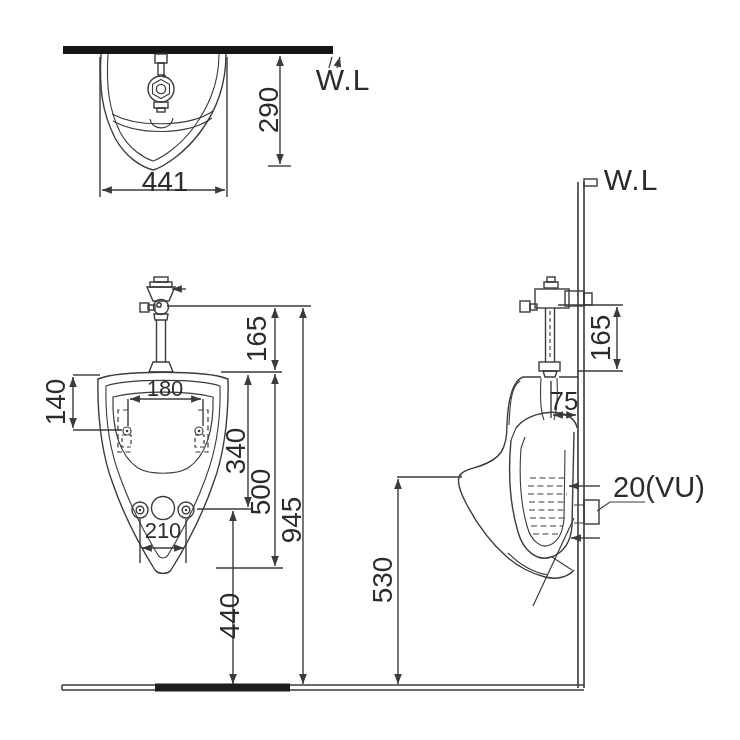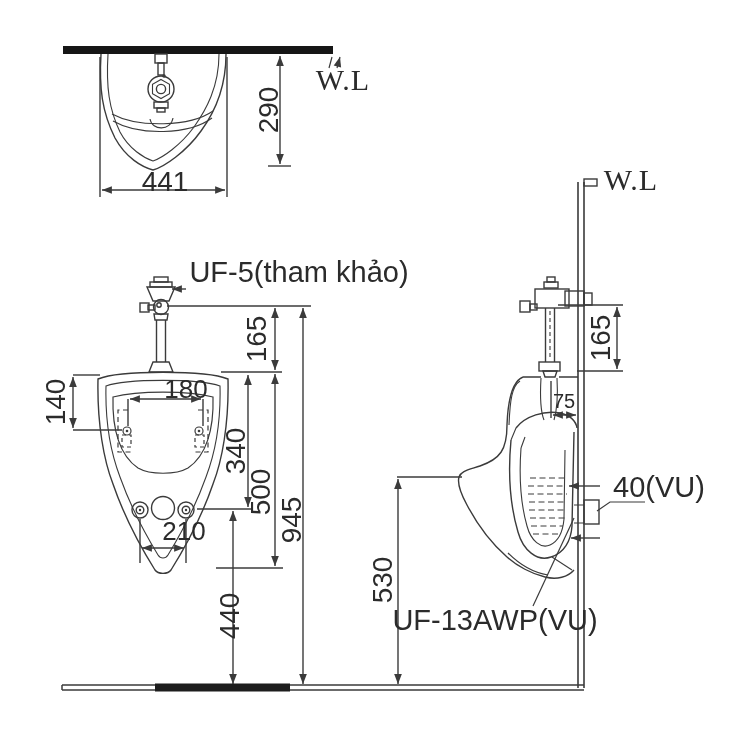--- a/index.html
+++ b/index.html
@@ -8,24 +8,24 @@
     font-family:"Liberation Sans",sans-serif;
   }
   #stage svg{position:absolute;left:0;top:0;}
   .t{
     position:absolute;transform:translate(-50%,-50%);
     color:#2b2b2b;white-space:nowrap;line-height:1;
     font-family:"Liberation Sans",sans-serif;
   }
   .rot{transform:translate(-50%,-50%) rotate(-90deg);}
   .dim{font-size:28px;}
-  .dimsm{font-size:26px;margin-left:21px;}
-  .dim75{font-size:20px;}
+  .dimsm{font-size:22px;}
+  .dim75{font-size:26px;}
   .lbl{font-size:29px;}
-  .wl{font-size:30px;font-weight:500;letter-spacing:1px;font-family:Liberation Serif, serif;}
+  .wl{font-size:30px;font-weight:500;letter-spacing:1px;}
 </style>
 </head>
 <body>
 
 <div id="stage">
 
 <svg width="740" height="740" viewBox="0 0 740 740">
   <defs>
     <marker id="arr" viewBox="0 0 10 8" refX="9.5" refY="4" markerWidth="11" markerHeight="9" orient="auto-start-reverse" markerUnits="userSpaceOnUse">
       <path d="M0.5,0.5 L9.5,4 L0.5,7.5 z" fill="#3b3b3b"></path>
@@ -218,30 +218,28 @@
     <path d="M62,685 L584,685 M62,690 L584,690"></path>
     <path d="M62,685 L62,690"></path>
     <rect x="155" y="683.5" width="135" height="8" fill="#1d1d1d" stroke="none"></rect>
   </g>
 </svg>
 
   <div class="t wl" style="left:343px;top:80px">W.L</div>
   <div class="t dim rot" style="left:269px;top:110px">290</div>
   <div class="t dim" style="left:165px;top:182px">441</div>
 
-  <div class="t lbl" style="left:299px;top:272px">UF-5(tham khảo)</div>
   <div class="t dim rot" style="left:257px;top:339px">165</div>
   <div class="t dim rot" style="left:56px;top:402px">140</div>
   <div class="t dimsm" style="left:165px;top:389px">180</div>
   <div class="t dim rot" style="left:236px;top:451px">340</div>
   <div class="t dim rot" style="left:261px;top:492px">500</div>
   <div class="t dim rot" style="left:292px;top:520px">945</div>
   <div class="t dimsm" style="left:163px;top:531px">210</div>
   <div class="t dim rot" style="left:230px;top:616px">440</div>
 
   <div class="t wl" style="left:631px;top:180px">W.L</div>
   <div class="t dim rot" style="left:601px;top:338px">165</div>
   <div class="t dim75" style="left:564px;top:401px">75</div>
   <div class="t dim rot" style="left:383px;top:580px">530</div>
-  <div class="t lbl" style="left:659px;top:487px">40(VU)</div>
-  <div class="t lbl" style="left:495px;top:620px">UF-13AWP(VU)</div>
+  <div class="t lbl" style="left:659px;top:487px">20(VU)</div>
 
 </div>
 
 </body></html>

